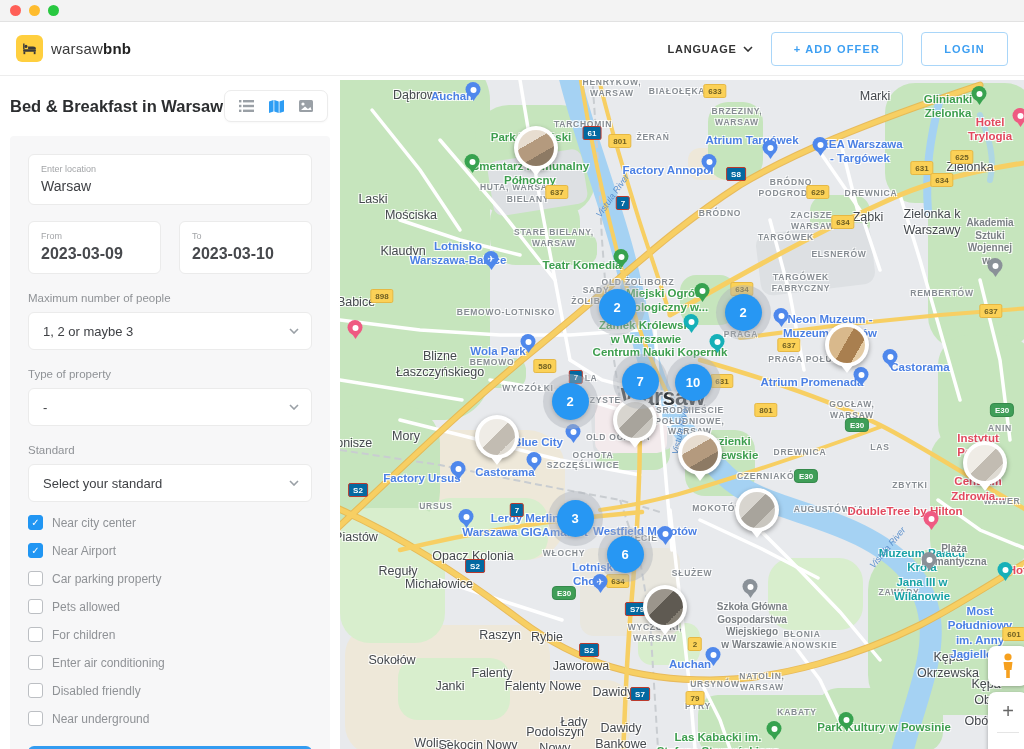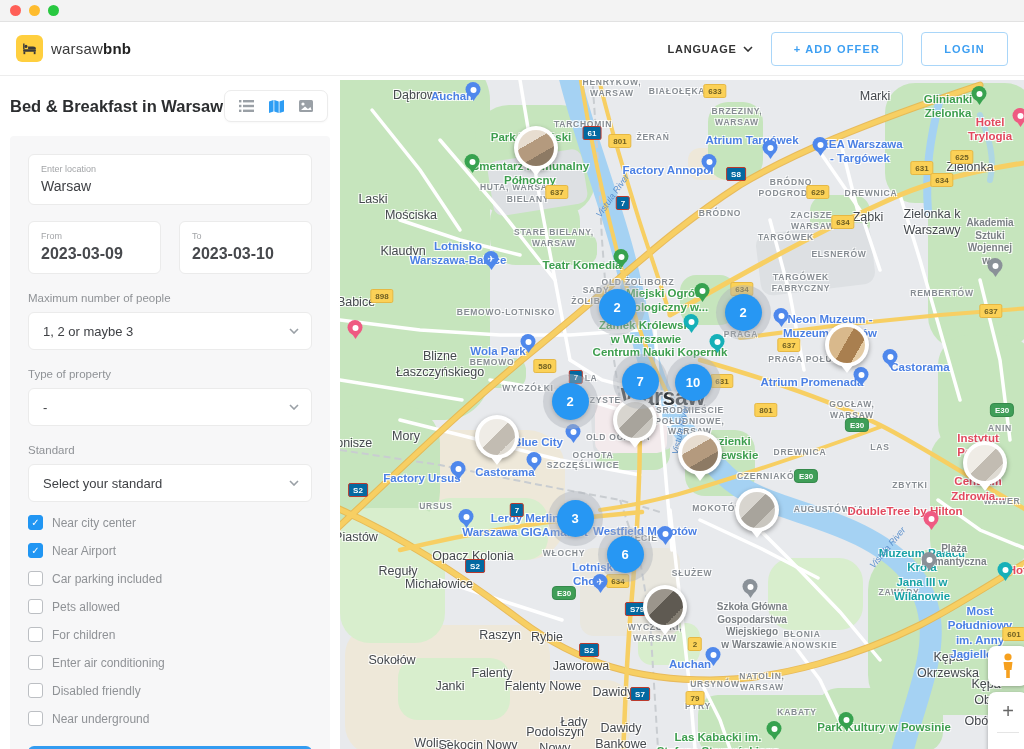--- a/index.html
+++ b/index.html
@@ -206,21 +206,21 @@
         <div class="cbrow">
           <span class="cbox on">✓</span>
           <span class="cblabel">Near city center</span>
         </div>
         <div class="cbrow">
           <span class="cbox on">✓</span>
           <span class="cblabel">Near Airport</span>
         </div>
         <div class="cbrow">
           <span class="cbox"></span>
-          <span class="cblabel">Car parking included</span>
+          <span class="cblabel">Car parking property</span>
         </div>
         <div class="cbrow">
           <span class="cbox"></span>
           <span class="cblabel">Pets allowed</span>
         </div>
         <div class="cbrow">
           <span class="cbox"></span>
           <span class="cblabel">For children</span>
         </div>
         <div class="cbrow">

